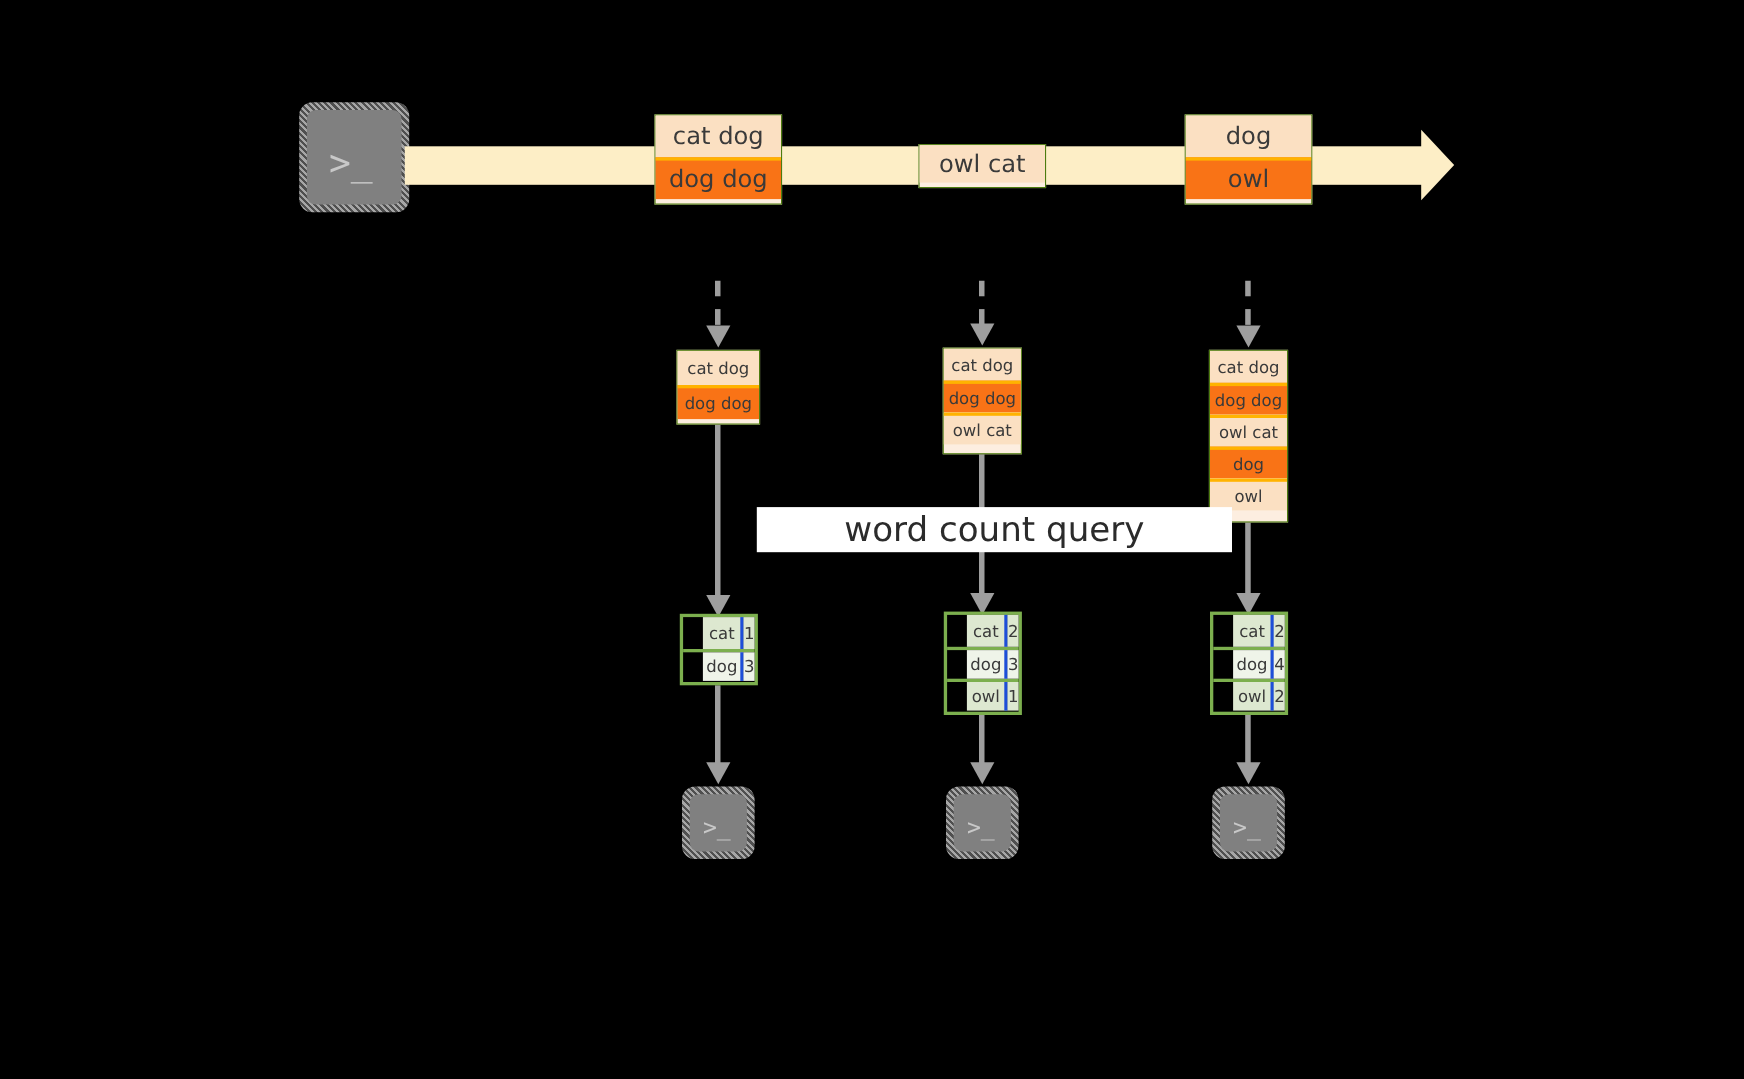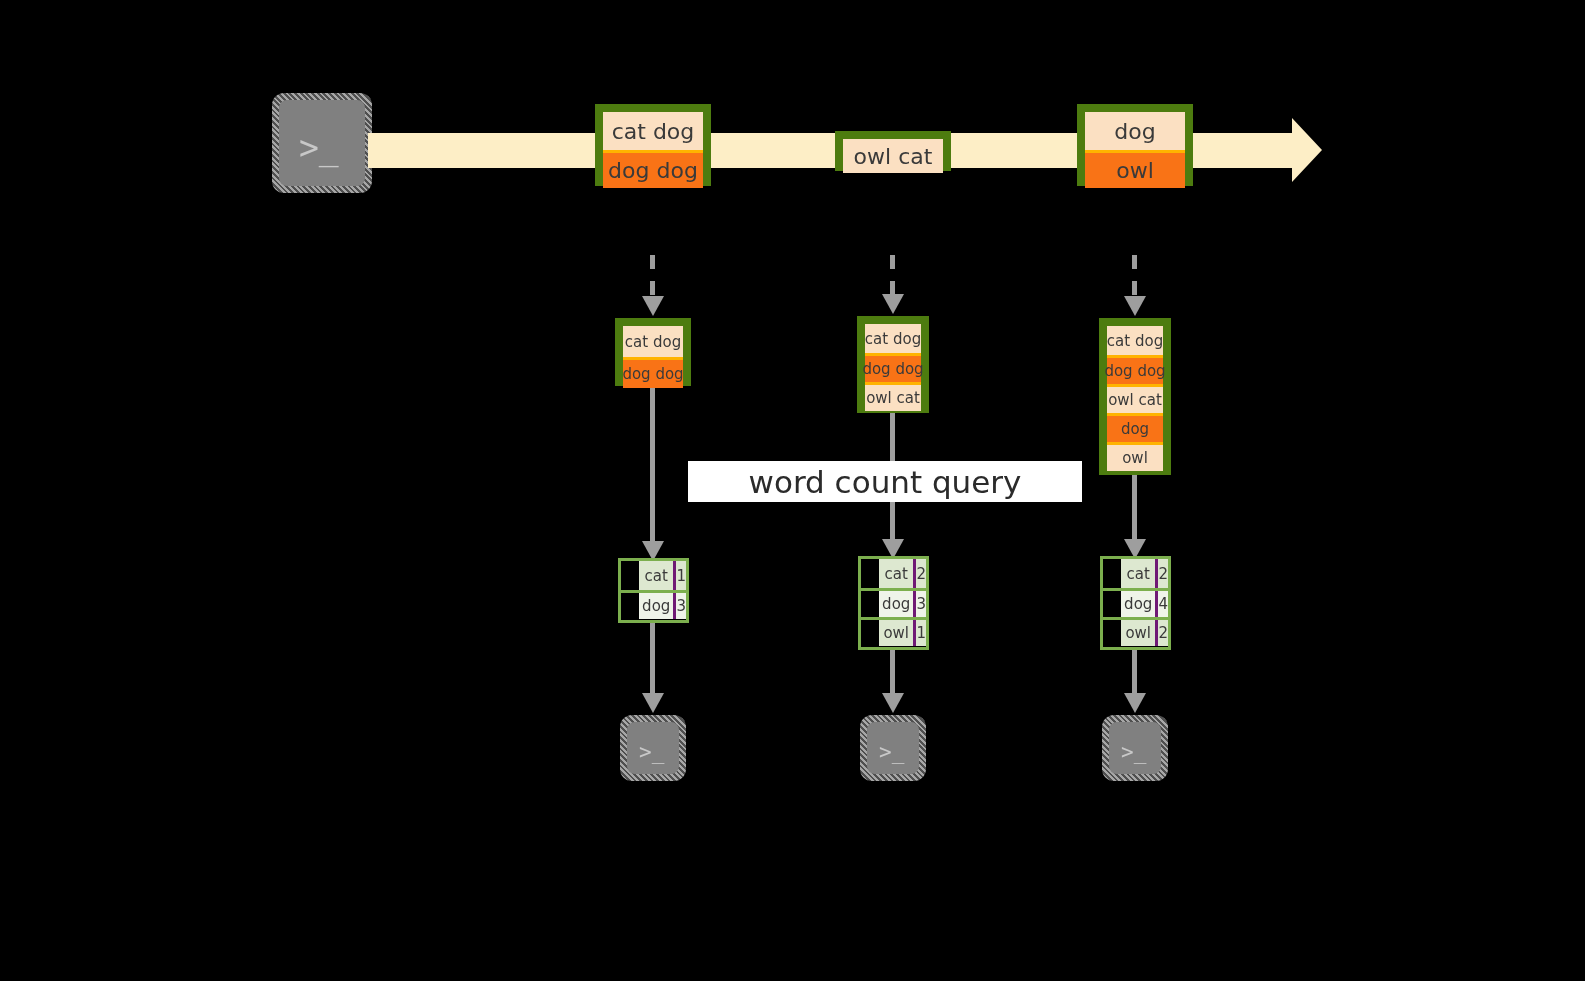--- a/index.html
+++ b/index.html
@@ -64,21 +64,21 @@
     font-family: "DejaVu Sans Mono", "Liberation Mono", monospace;
     line-height: 1;
     z-index: 2;
     user-select: none;
   }
 
   
   .rec-box {
     position: absolute;
     box-sizing: border-box;
-    border: 8px solid #4d7c0f;
+    border: 1px solid #4d7c0f;
     background: #fdeee0;
     z-index: 5;
   }
   .rec-row {
     box-sizing: border-box;
     display: flex;
     align-items: center;
     justify-content: center;
     color: #3a3a3a;
     white-space: nowrap;
@@ -100,21 +100,21 @@
   }
   .res-row + .res-row { border-top: 3px solid #7caf4e; }
   .res-cell {
     box-sizing: border-box;
     display: flex;
     align-items: center;
     justify-content: center;
     color: #3a3a3a;
     white-space: nowrap;
   }
-  .res-cell.word  { border-right: 3px solid #701a75; margin-left: 18px; }
+  .res-cell.word  { border-right: 3px solid #1d4ed8; margin-left: 18px; }
   .res-row.dark  .res-cell { background: #dde8d0; }
   .res-row.light .res-cell { background: #eff4e9; }
 
   
   .v-line {
     position: absolute;
     background: #9e9e9e;
     z-index: 3;
   }
   .v-line.dashed {
@@ -270,17 +270,17 @@
 
   <div class="v-line" style="left:1132px; top:650px; width:5px; height:48px;"></div>
   <div class="v-head" style="left:1124px; top:693px;"></div>
 
   <div class="terminal" style="left:1102px; top:715px; width:66px; height:66px;">
     <div class="hatch"></div>
     <div class="inner"></div>
     <div class="prompt" style="left:12px; top:20px; font-size:21px;">&gt;_</div>
   </div>
 
-  <div class="label-band" style="left:688px; top:461px; width:394px; height:41px; font-size:31px;">
+  <div class="label-band" style="left:688px; top:461px; width:432px; height:41px; font-size:31px;">
     <span>word count query</span>
   </div>
 
 </div>
 
 </body></html>

